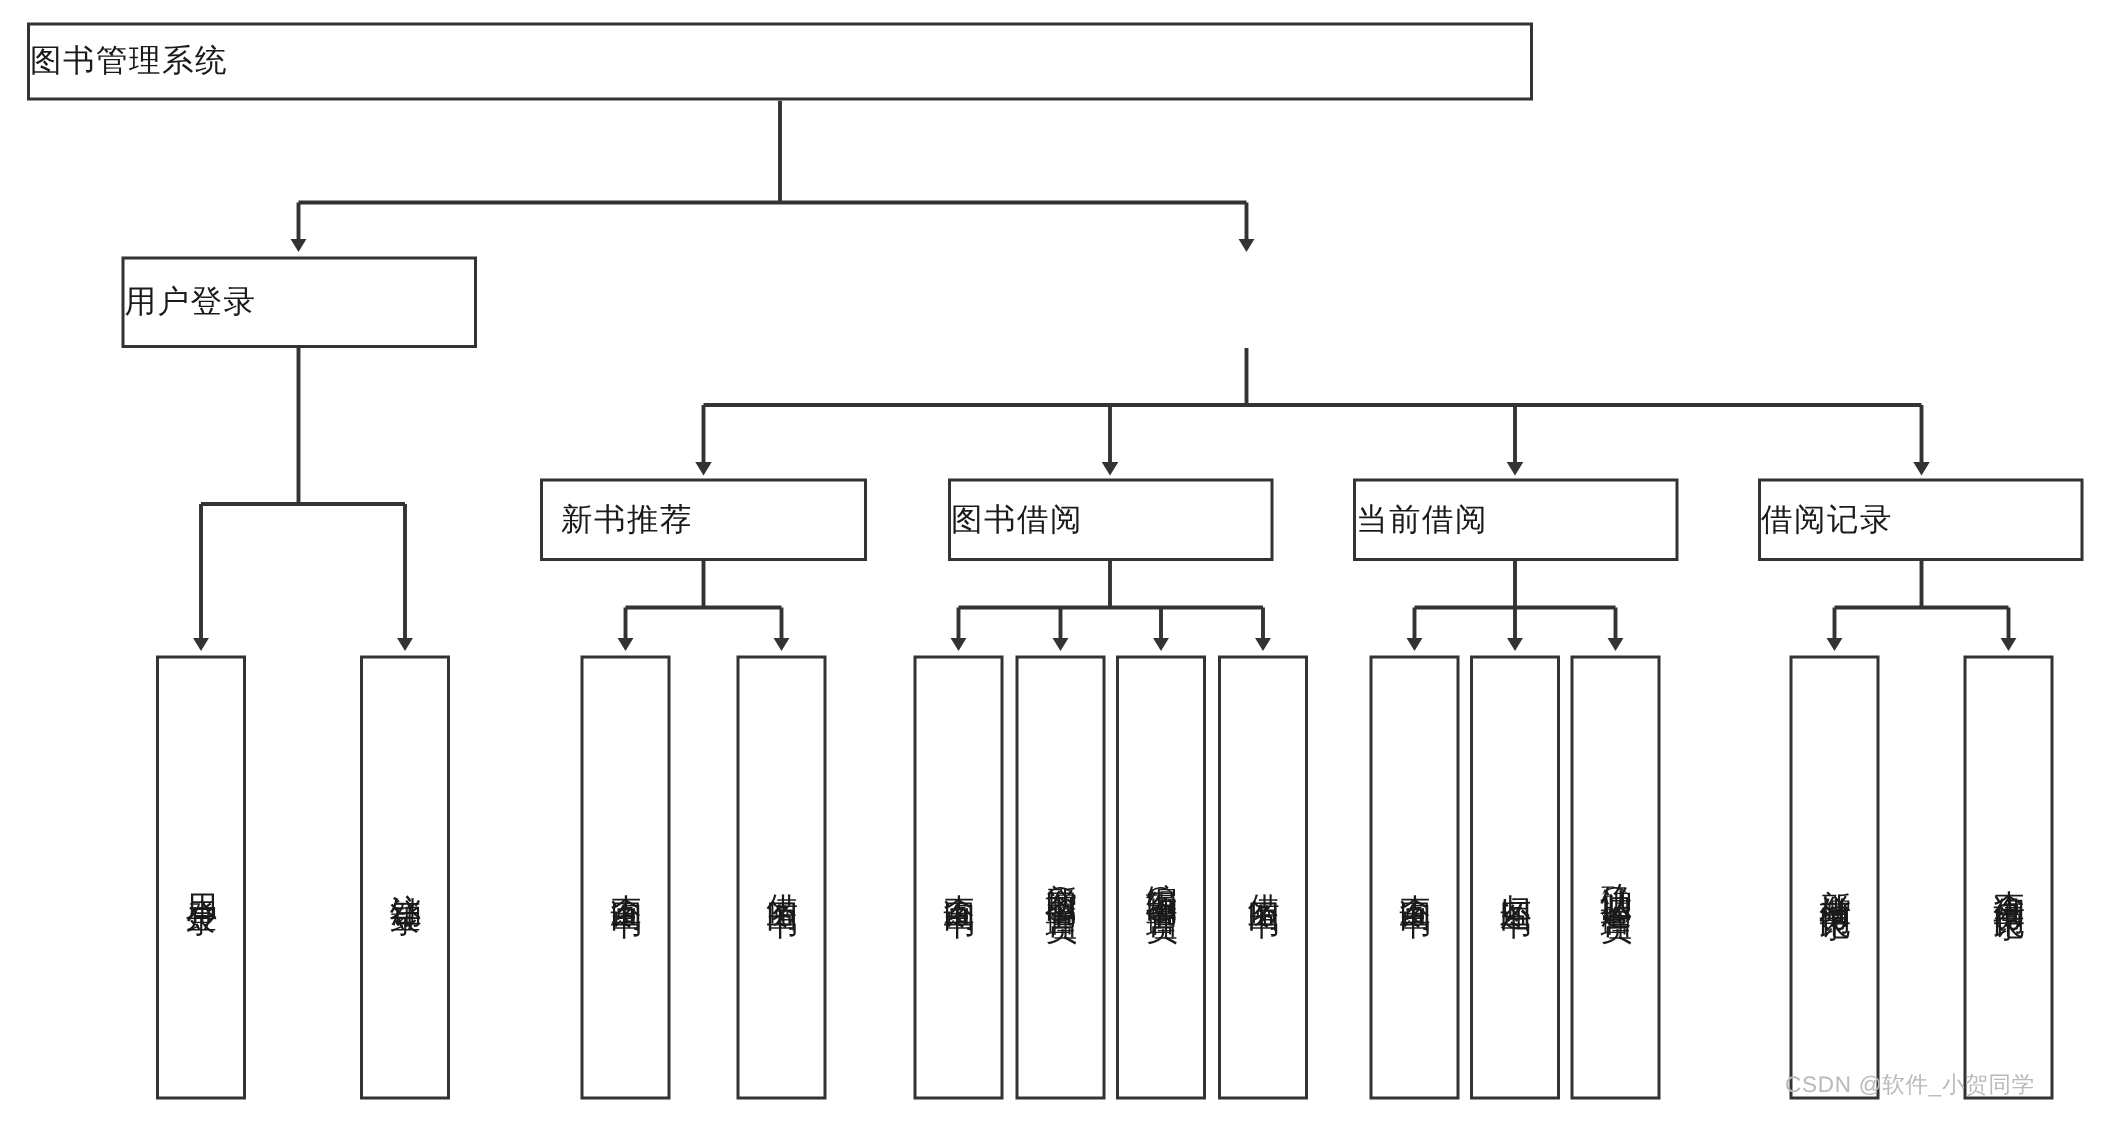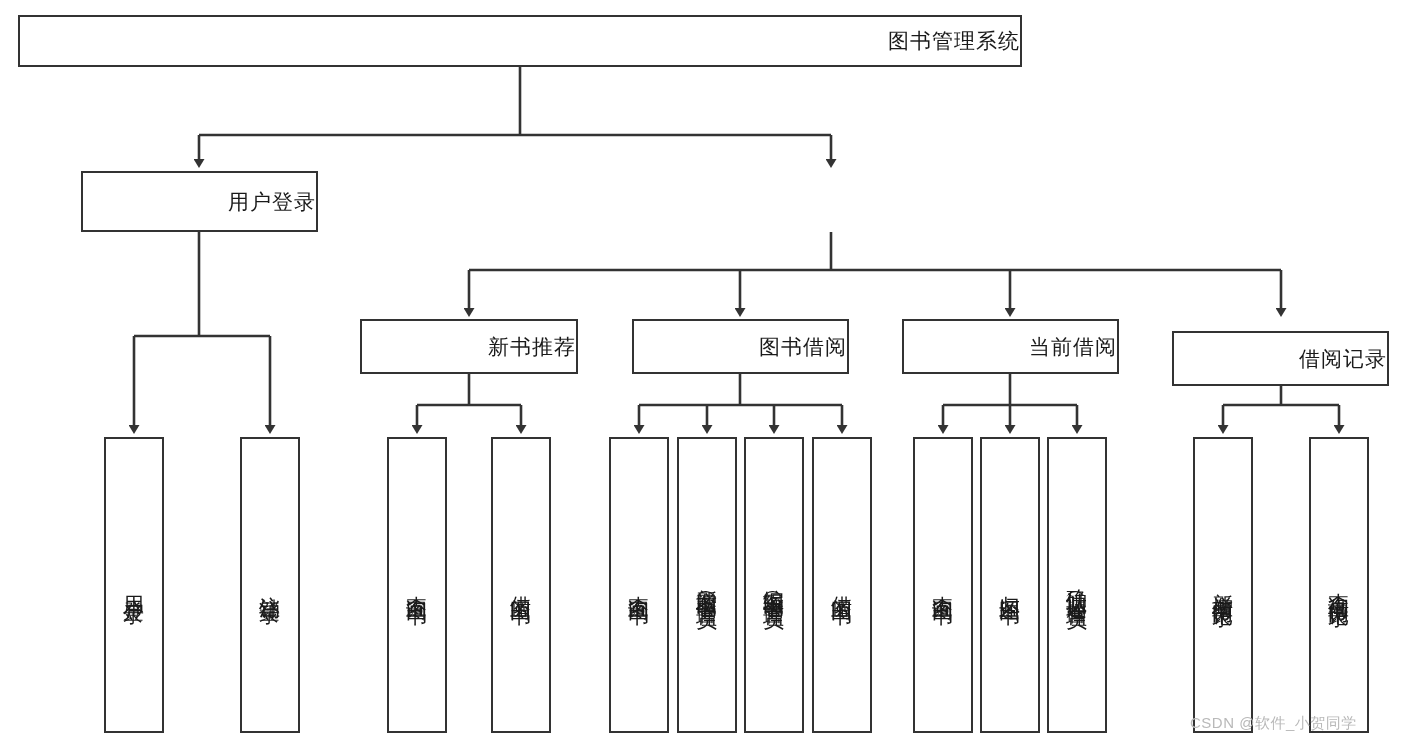--- a/index.html
+++ b/index.html
@@ -26,21 +26,21 @@
     height: 747px;
     pointer-events: none;
   }
   .node {
     position: absolute;
     box-sizing: border-box;
     background: #ffffff;
     border: 2px solid #333333;
     display: flex;
     align-items: center;
-    justify-content: flex-end;
+    justify-content: flex-start;
     color: #1a1a1a;
   }
   .node.horizontal {
     font-size: 21px;
     letter-spacing: 1px;
     line-height: 1.2;
   }
   .node.vertical {
     writing-mode: vertical-rl;
     text-orientation: upright;
@@ -135,21 +135,21 @@
   </div>
 
   <div class="node horizontal" style="left:632px; top:319px; width:217px; height:55px;">
     <span>图书借阅</span>
   </div>
 
   <div class="node horizontal" style="left:902px; top:319px; width:217px; height:55px;">
     <span>当前借阅</span>
   </div>
 
-  <div class="node horizontal" style="left:1172px; top:319px; width:217px; height:55px;margin-top:12px;">
+  <div class="node horizontal" style="left:1172px; top:319px; width:217px; height:55px;">
     <span>借阅记录</span>
   </div>
 
   <div class="node vertical" style="left:104px; top:437px; width:60px; height:296px;">
     <span class="vtext">用户登录</span>
   </div>
 
   <div class="node vertical" style="left:240px; top:437px; width:60px; height:296px;">
     <span class="vtext">注销登录</span>
   </div>

